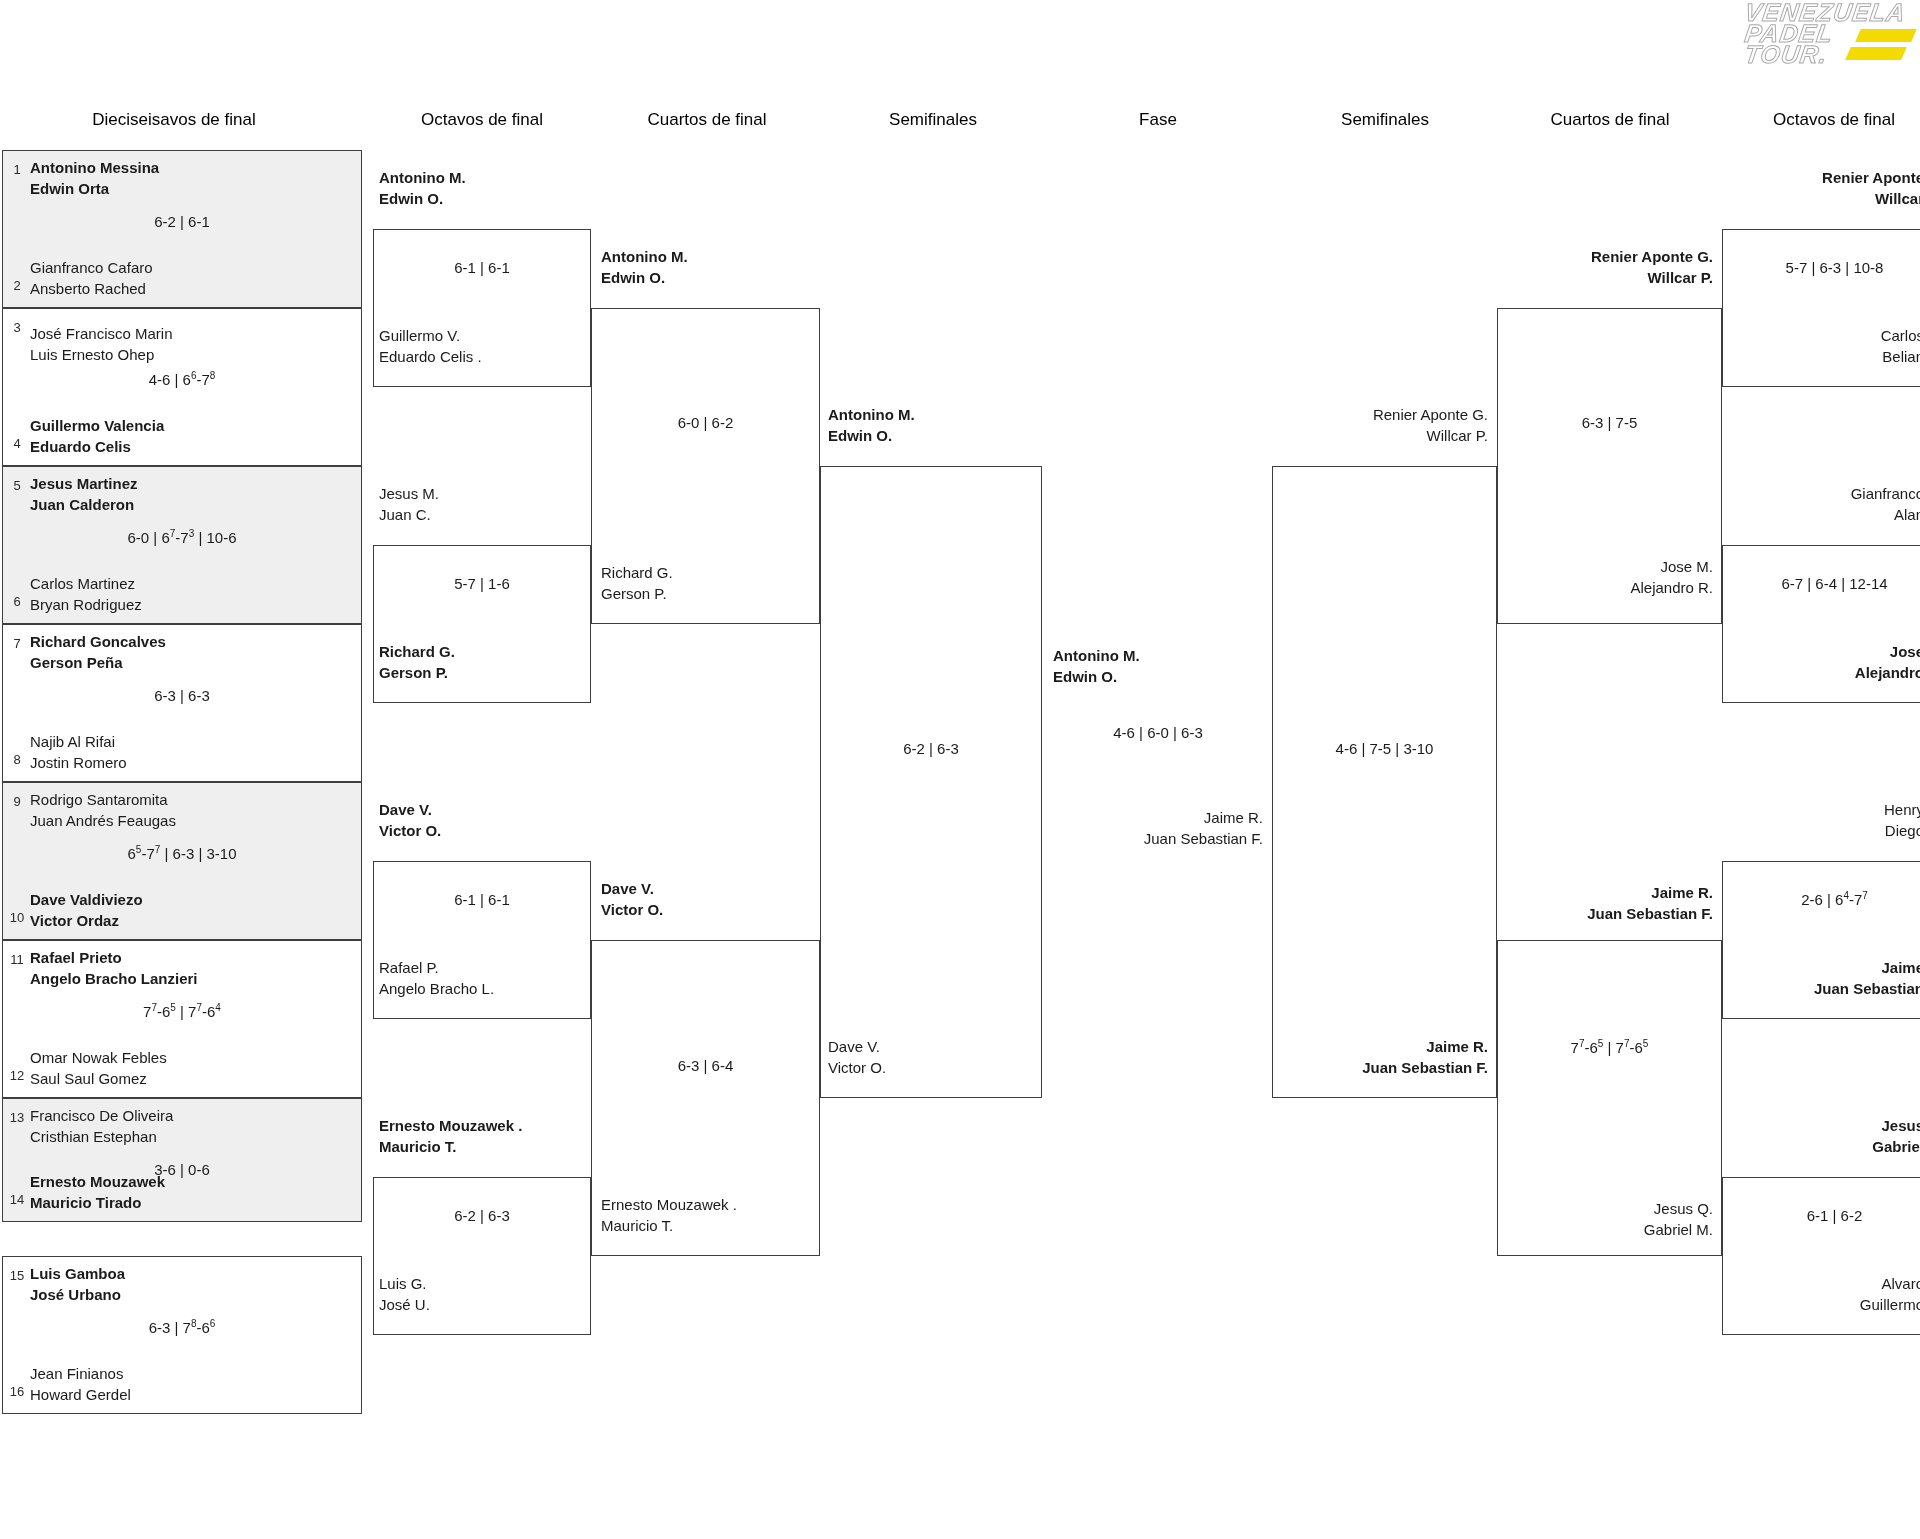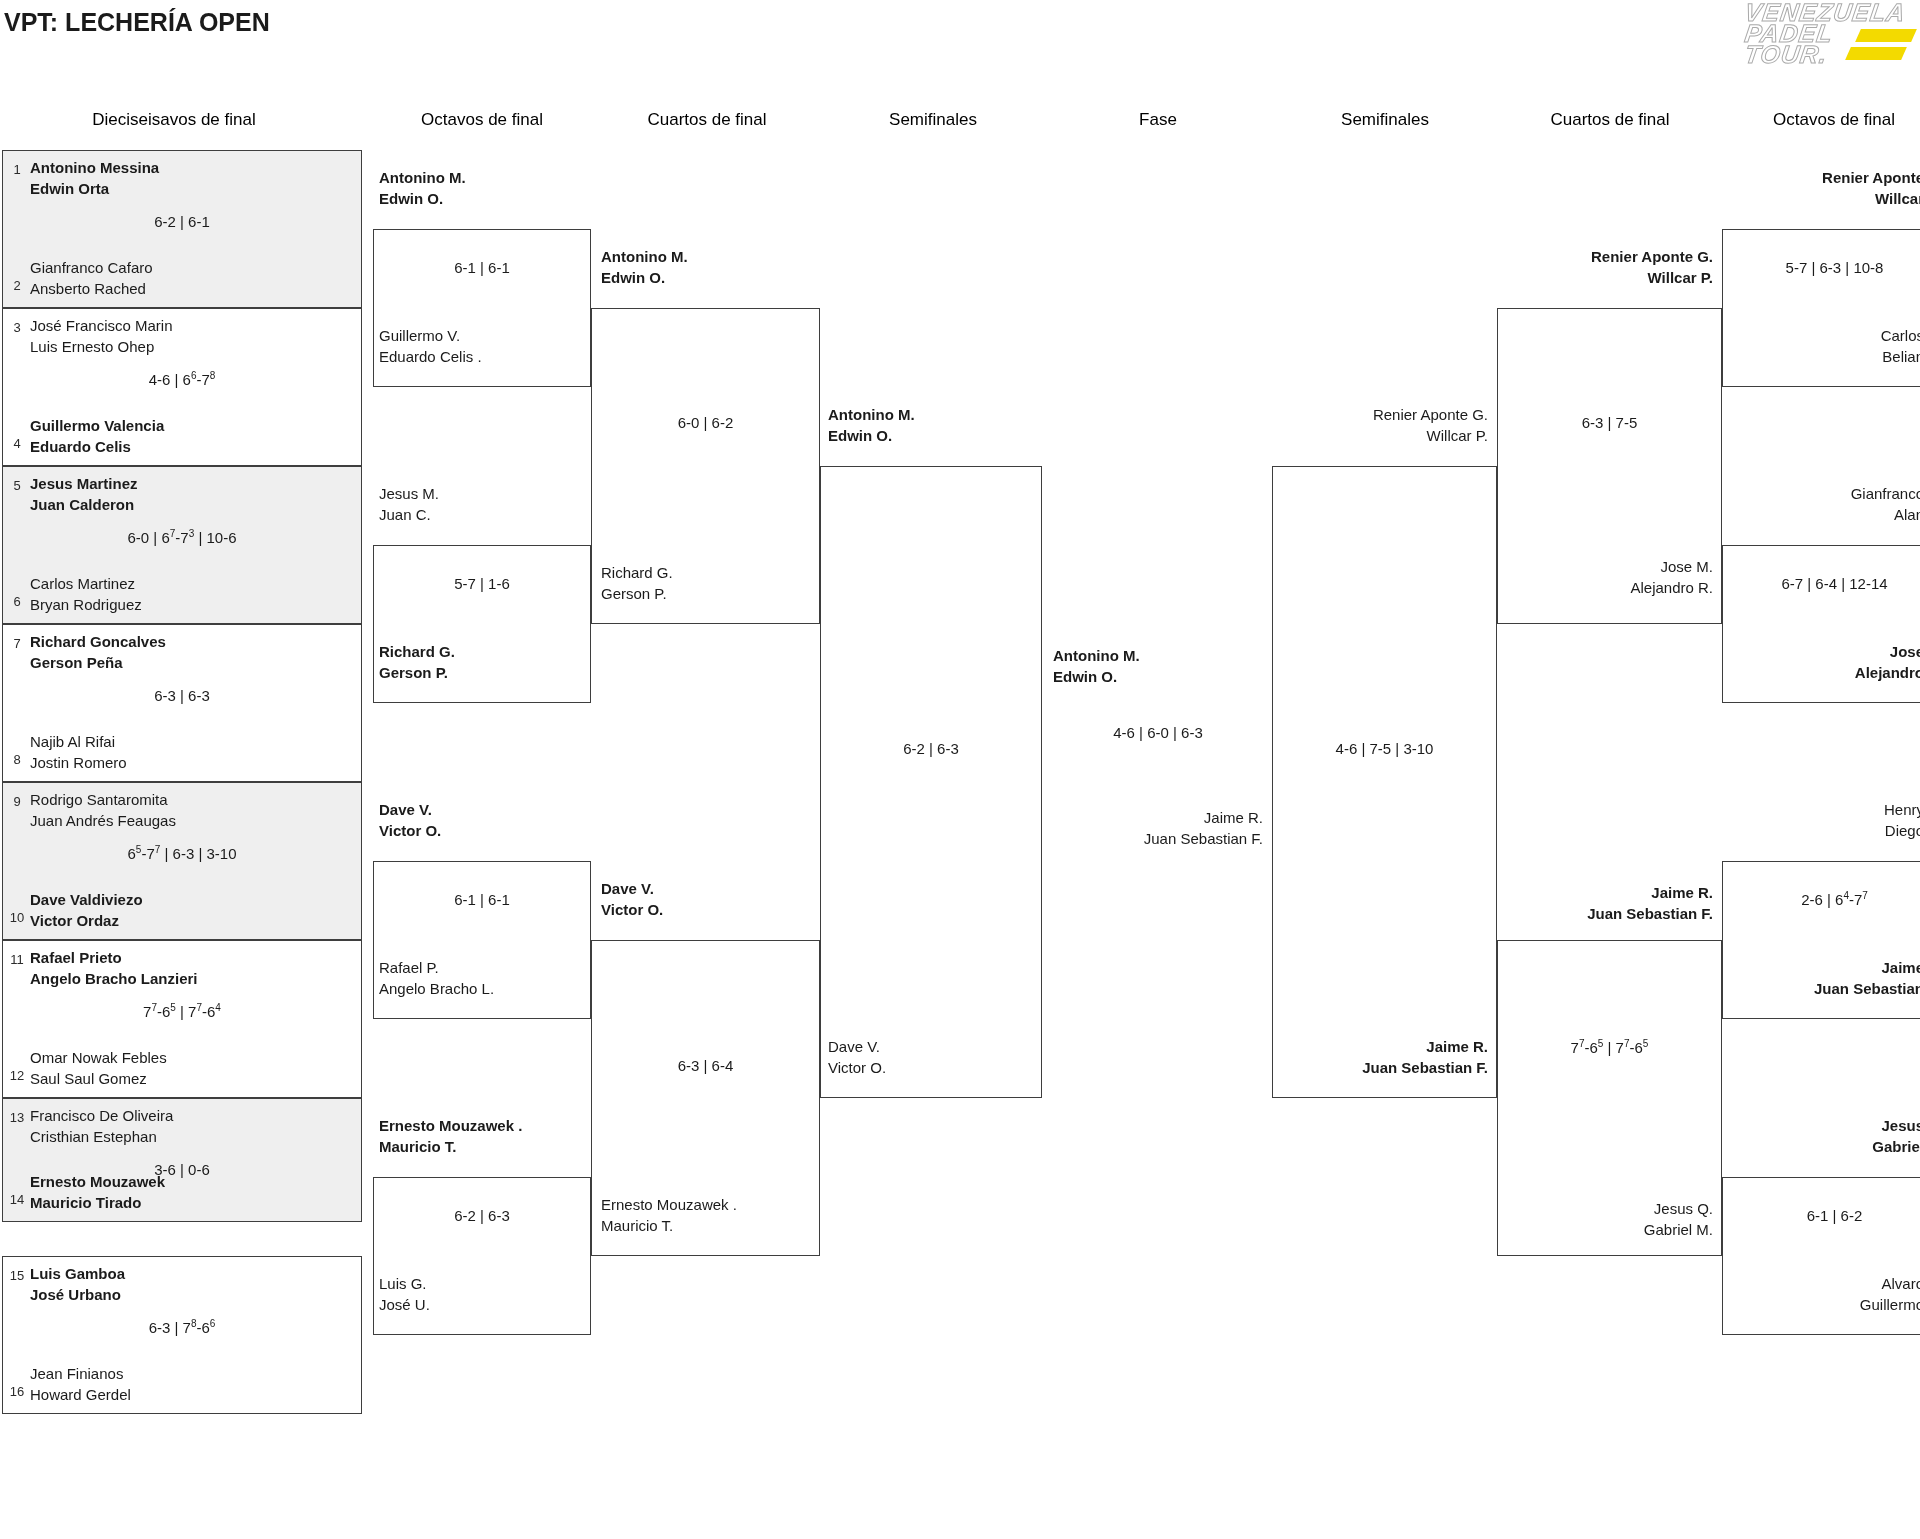--- a/index.html
+++ b/index.html
@@ -26,21 +26,20 @@
   .logo{position:absolute;right:0;top:2px;width:175px;height:84px;}
   .logo-line{position:relative;z-index:2;font-size:25px;line-height:21px;font-style:italic;font-weight:800;
     letter-spacing:1px;color:#ffffff;-webkit-text-stroke:1px #aaaaaa;text-transform:uppercase;
     transform:skewX(-8deg);white-space:nowrap;}
   .logo-bar{position:absolute;z-index:1;width:56px;height:13px;background:#f3da00;transform:skewX(-24deg);}
 </style>
 </head>
 <body>
 
 <div class="abs title">
-  <div>VPT: LECHERÍA OPEN</div>
 </div>
 
 <div class="logo">
   <div class="logo-bar" style="right:6px;top:27px"></div>
   <div class="logo-bar" style="right:16px;top:45px"></div>
   <div class="logo-line">VENEZUELA</div>
   <div class="logo-line">PADEL</div>
   <div class="logo-line">TOUR.</div>
 </div>
 
@@ -61,21 +60,21 @@
     </div>
   <div class="score" style="top:62px">6-2 | 6-1</div>
   <div class="seed" style="bottom:14px">2</div>
   <div class="team" style="bottom:8px">
       <div>Gianfranco Cafaro</div>
       <div>Ansberto Rached</div>
     </div>
 </div>
 <div class="box" style="left:2px;top:308px;width:360px;height:158px">
   <div class="seed" style="top:11px">3</div>
-  <div class="team" style="top:6px">
+  <div class="team" style="top:14px">
       <div>José Francisco Marin</div>
       <div>Luis Ernesto Ohep</div>
     </div>
   <div class="score" style="top:62px">4-6 | 6<sup>6</sup>-7<sup>8</sup></div>
   <div class="seed" style="bottom:14px">4</div>
   <div class="team w" style="bottom:8px">
       <div>Guillermo Valencia</div>
       <div>Eduardo Celis</div>
     </div>
 </div>

